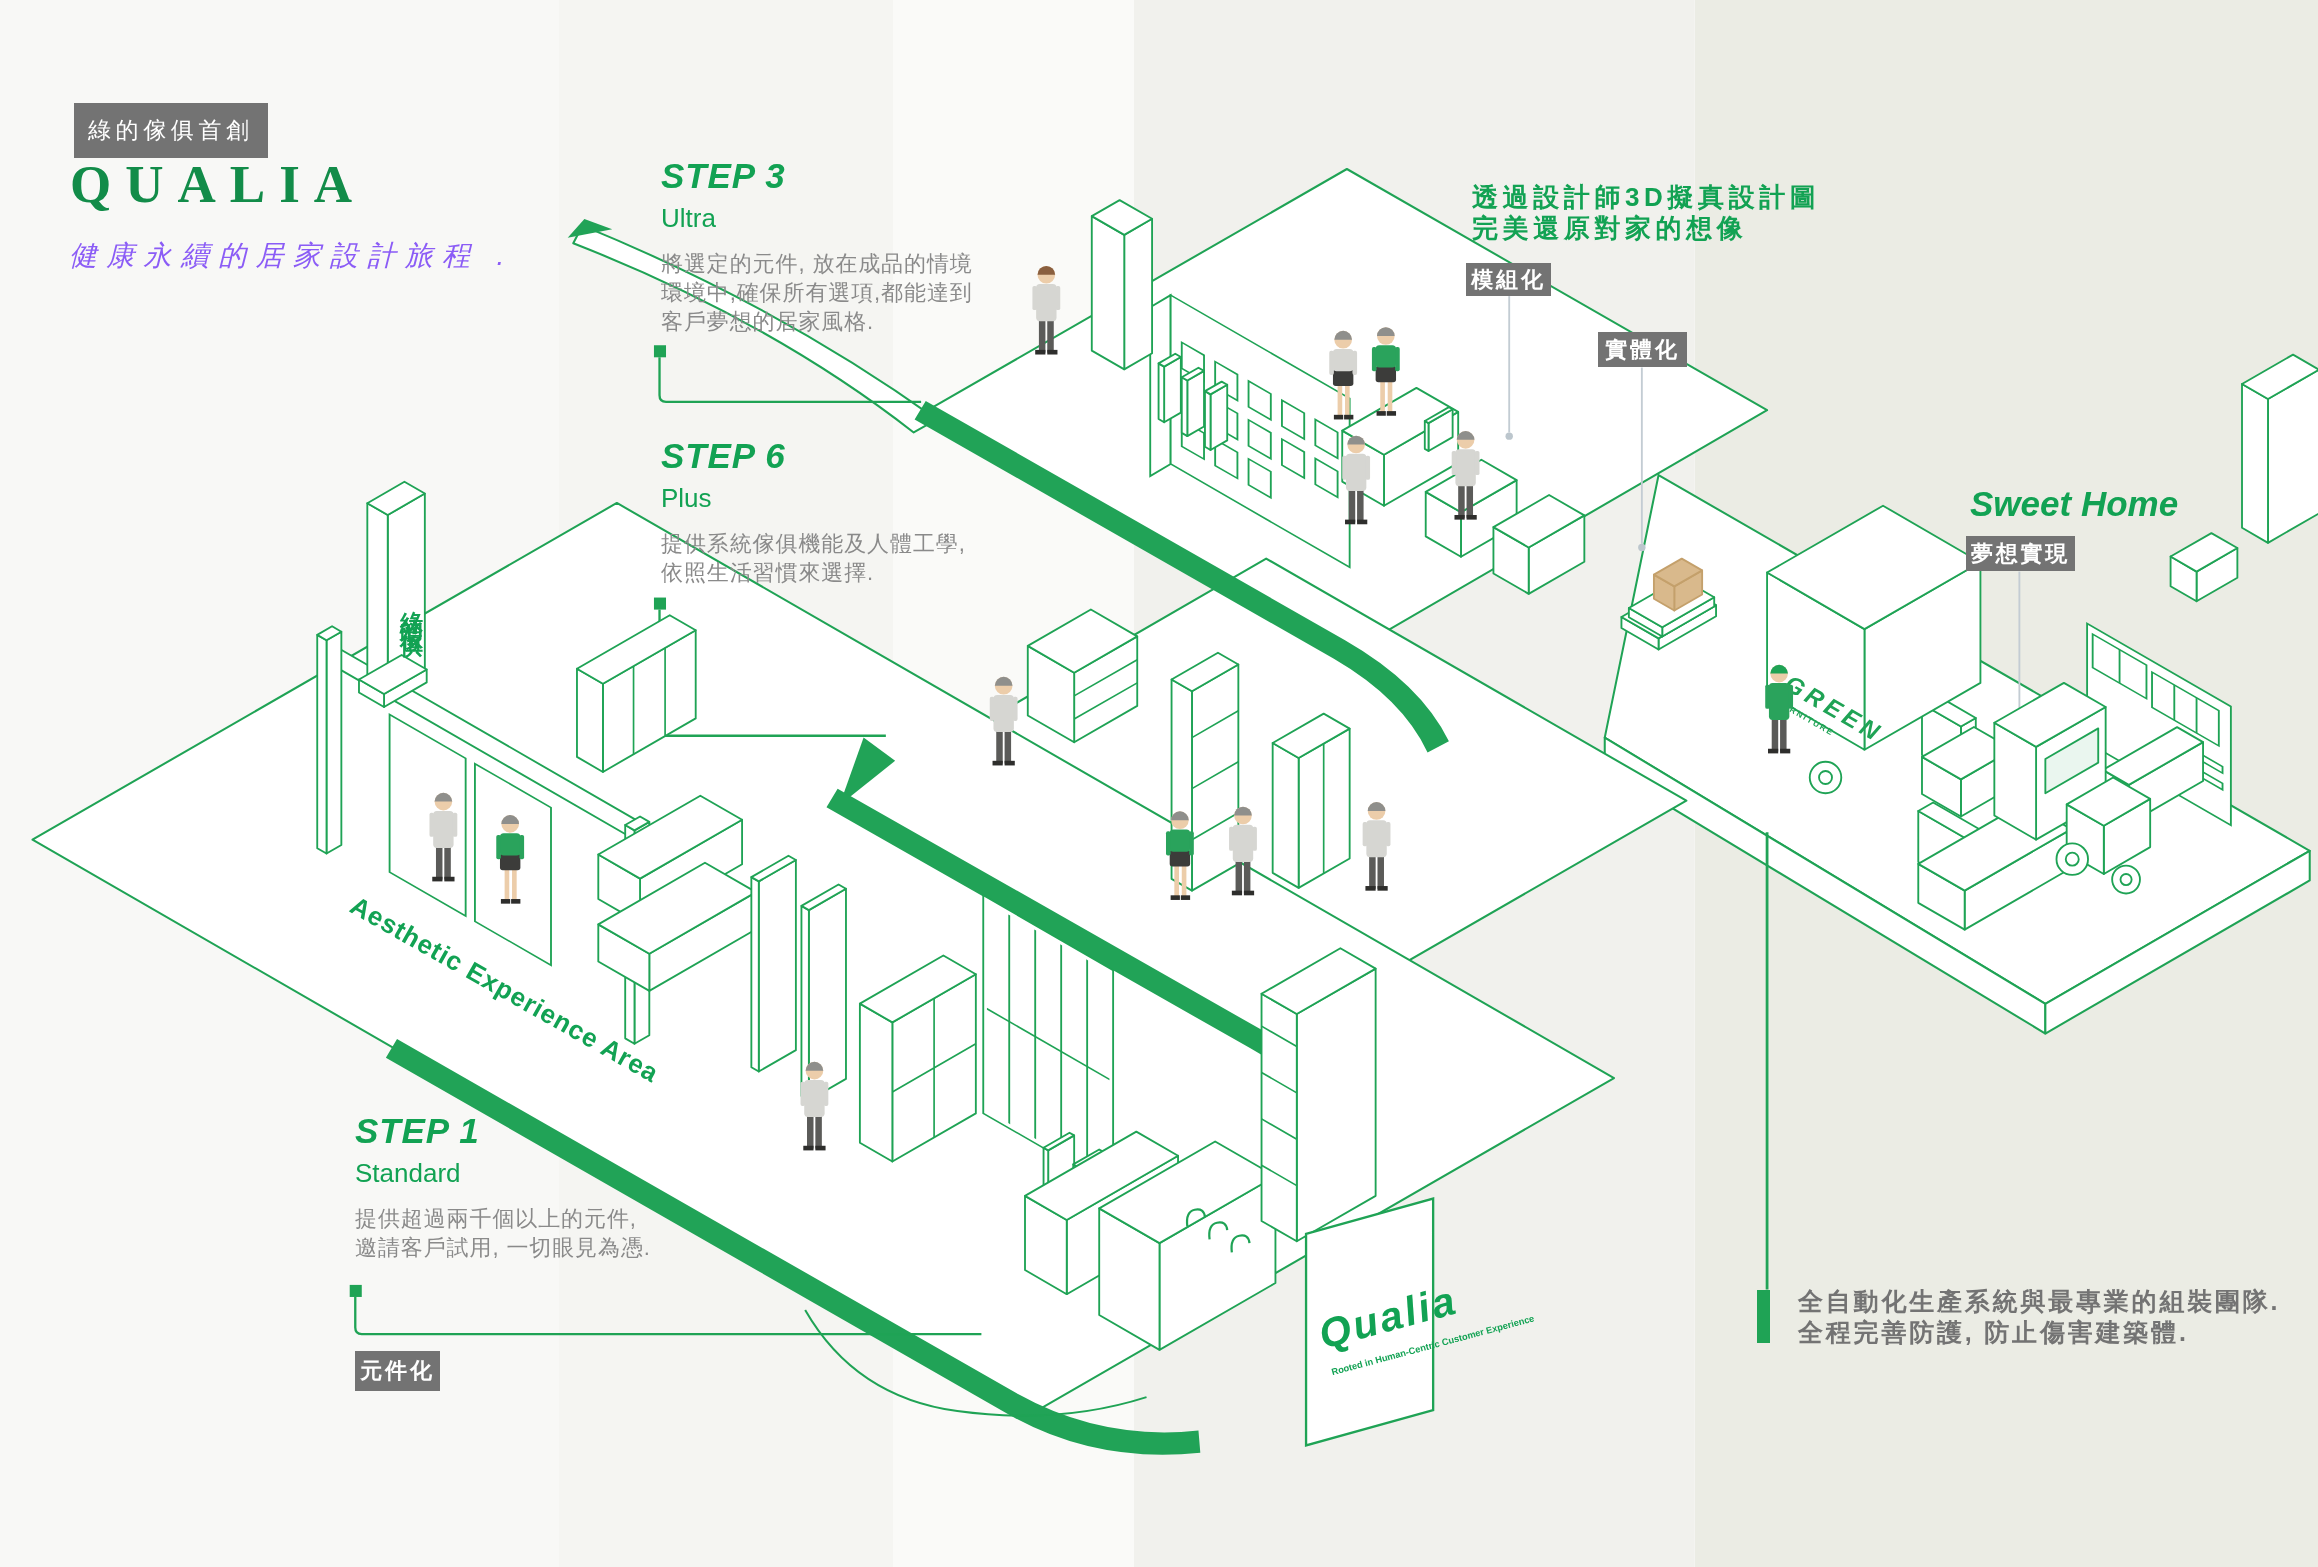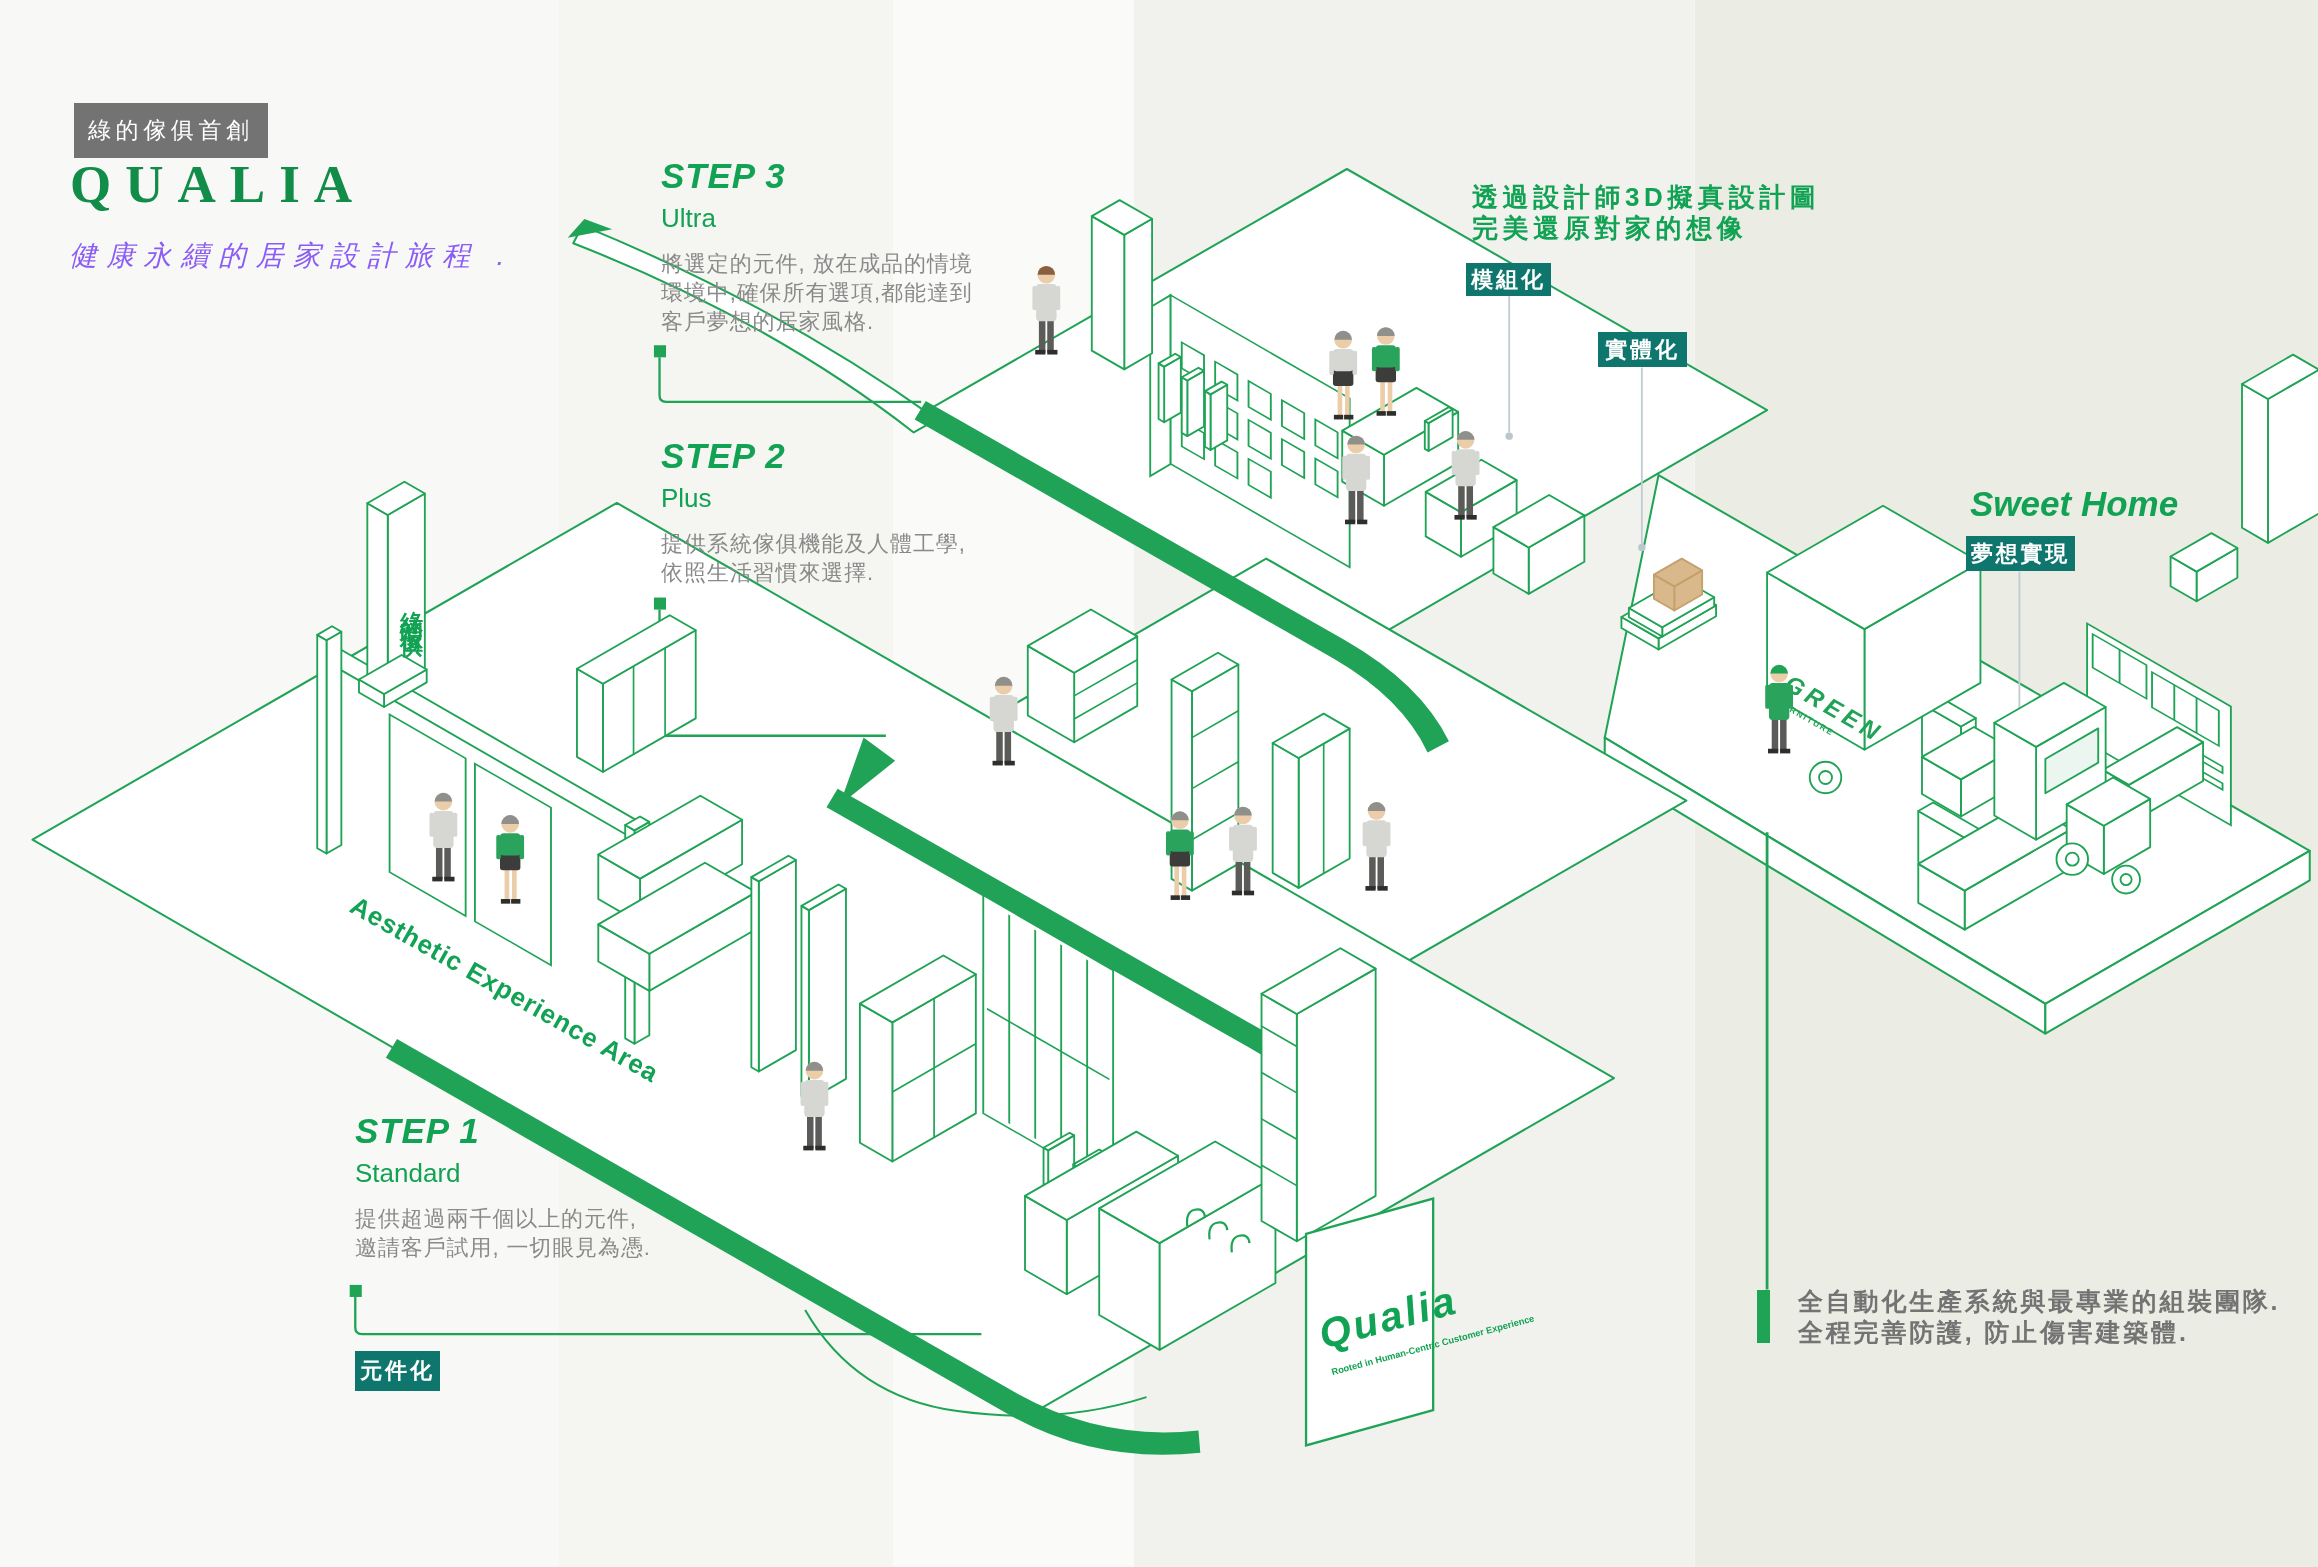--- a/index.html
+++ b/index.html
@@ -18,21 +18,21 @@
   .brand{left:70px;top:154px;color:#128c49;font-family:"Liberation Serif","DejaVu Serif",serif;
          font-weight:bold;font-size:53px;letter-spacing:14px;}
   .tagline{left:69px;top:237px;color:#8b5cf6;font-size:28px;font-style:italic;letter-spacing:9.3px;}
   .step{width:352px;}
   .step .t{color:#12a253;font-size:35px;font-weight:bold;font-style:italic;letter-spacing:0.9px;}
   .step .tier{color:#12a253;font-size:26px;margin-top:7.4px;}
   .step .desc{color:#8a8a8a;font-size:22px;line-height:29px;margin-top:15px;letter-spacing:0.9px;}
   #step3{left:661px;top:156px;}
   #step2{left:661px;top:436px;}
   #step1{left:355px;top:1111px;}
-  .tag{background:#0f766e;color:#fff;font-size:22px;font-weight:bold;letter-spacing:2.8px;
+  .tag{background:#737373;color:#fff;font-size:22px;font-weight:bold;letter-spacing:2.8px;
        display:flex;align-items:center;justify-content:center;}
   #tag-mod{left:1466px;top:263px;width:85px;height:33px;}
   #tag-mat{left:1598px;top:332px;width:89px;height:35px;}
   #tag-dream{left:1966px;top:536px;width:109px;height:35px;}
   #tag-comp{left:355px;top:1351px;width:85px;height:40px;}
   .note-design{left:1472px;top:182px;color:#12a253;font-size:26px;font-weight:bold;
                letter-spacing:4.6px;line-height:31px;}
   .sweet{left:1970px;top:484px;color:#12a253;font-size:35px;font-weight:bold;font-style:italic;}
   .note-prod{left:1798px;top:1286px;color:#737373;font-size:25px;font-weight:bold;
              letter-spacing:2.8px;line-height:31px;}
@@ -471,21 +471,21 @@
     <div class="t">STEP 3</div>
     <div class="tier">Ultra</div>
     <div class="desc">
       <div>將選定的元件, 放在成品的情境</div>
       <div>環境中,確保所有選項,都能達到</div>
       <div>客戶夢想的居家風格.</div>
     </div>
   </div>
 
   <div class="txt step" id="step2">
-    <div class="t">STEP 2</div>
+    <div class="t">STEP 6</div>
     <div class="tier">Plus</div>
     <div class="desc">
       <div>提供系統傢俱機能及人體工學,</div>
       <div>依照生活習慣來選擇.</div>
     </div>
   </div>
 
   <div class="txt step" id="step1">
     <div class="t">STEP 1</div>
     <div class="tier">Standard</div>

